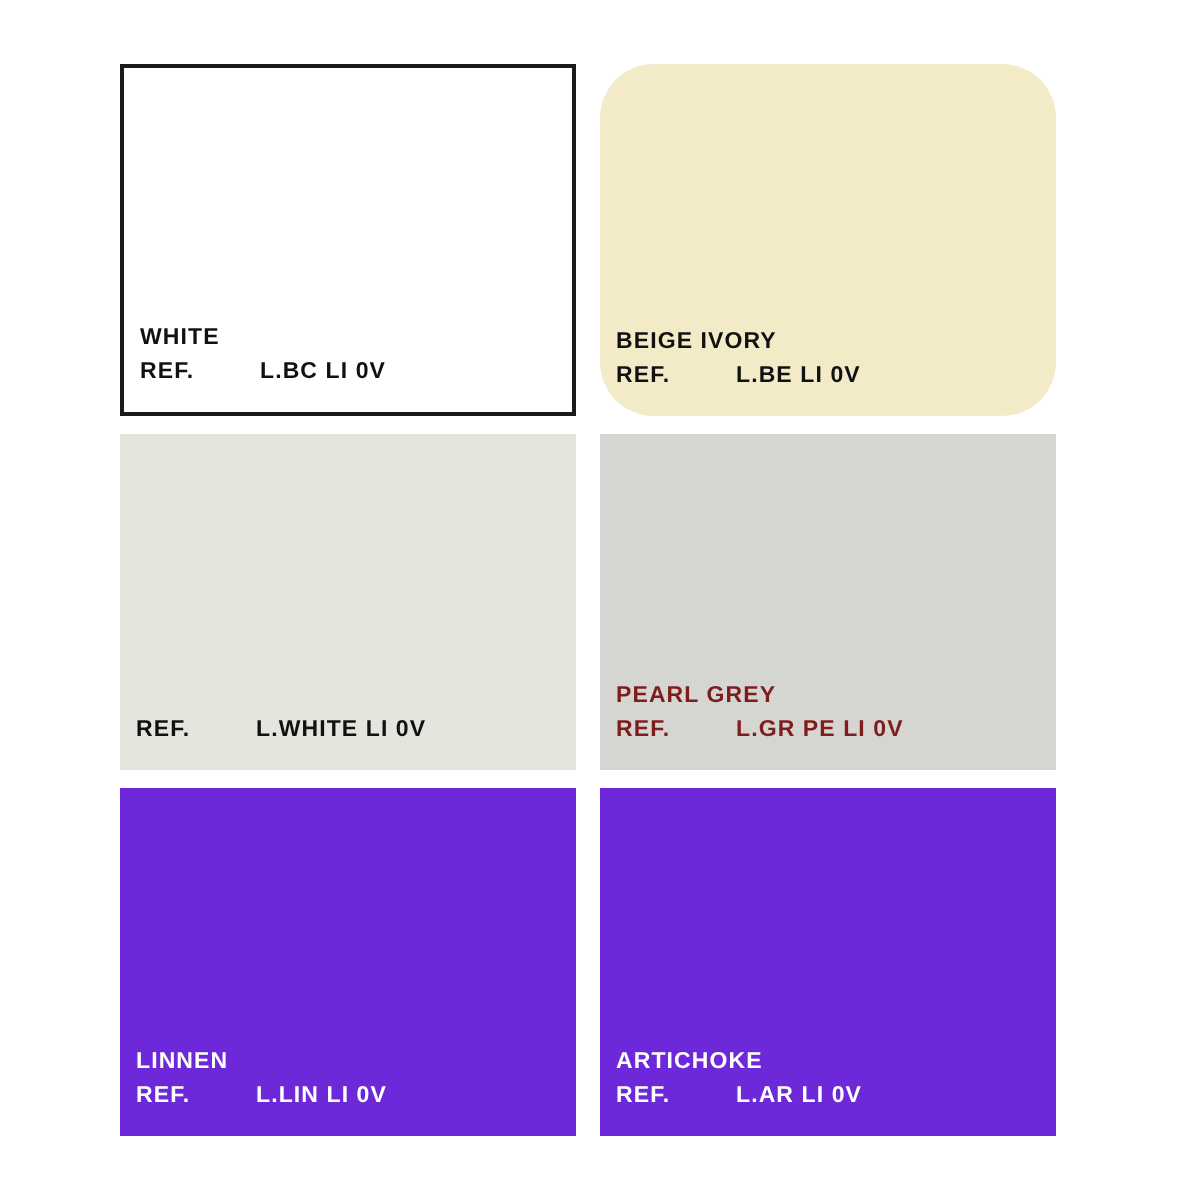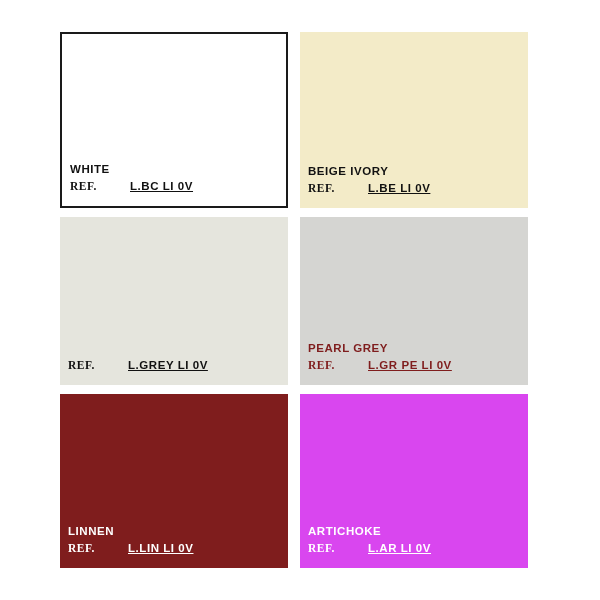--- a/index.html
+++ b/index.html
@@ -67,84 +67,82 @@
     font-weight: bold;
     letter-spacing: 0.55px;
     white-space: nowrap;
     display: flex;
   }
 
   .ref-label {
     display: inline-block;
     width: 60px;
     flex: 0 0 60px;
-    font-family: Liberation Serif, serif;
   }
 
   .ref-code {
     display: inline-block;
-    text-decoration: underline;
   }
 </style>
 </head>
 <body>
 
 <div id="swatch-sheet" style="background: rgb(255, 255, 255);">
   <div class="swatch-grid">
 
     <div class="swatch has-border" style="background-color: rgb(255, 255, 255); color: rgb(17, 17, 17);">
       <div class="swatch-caption">
         <div class="swatch-name">WHITE</div>
         <div class="swatch-refline">
           <span class="ref-label">REF.</span>
           <span class="ref-code">L.BC LI 0V</span>
         </div>
       </div>
     </div>
 
-    <div class="swatch" style="background-color: rgb(243, 235, 200); color: rgb(17, 17, 17);">
+    <div class="swatch" style="background-color: rgb(243, 235, 200); color: rgb(17, 17, 17); border-radius: 27px;">
       <div class="swatch-caption">
         <div class="swatch-name">BEIGE IVORY</div>
         <div class="swatch-refline">
           <span class="ref-label">REF.</span>
           <span class="ref-code">L.BE LI 0V</span>
         </div>
       </div>
     </div>
 
     <div class="swatch" style="background-color: rgb(229, 229, 221); color: rgb(17, 17, 17);">
       <div class="swatch-caption">
         <div class="swatch-refline">
           <span class="ref-label">REF.</span>
-          <span class="ref-code">L.GREY LI 0V</span>
+          <span class="ref-code">L.WHITE LI 0V</span>
         </div>
       </div>
     </div>
 
     <div class="swatch" style="background-color: rgb(213, 213, 210); color: #7f1d1d;">
       <div class="swatch-caption">
         <div class="swatch-name">PEARL GREY</div>
         <div class="swatch-refline">
           <span class="ref-label">REF.</span>
           <span class="ref-code">L.GR PE LI 0V</span>
         </div>
       </div>
     </div>
 
-    <div class="swatch" style="background-color: #7f1d1d; color: rgb(255, 255, 255);">
+    <div class="swatch" style="background-color: #6d28d9; color: rgb(255, 255, 255);">
       <div class="swatch-caption">
         <div class="swatch-name">LINNEN</div>
         <div class="swatch-refline">
           <span class="ref-label">REF.</span>
           <span class="ref-code">L.LIN LI 0V</span>
         </div>
       </div>
     </div>
 
-    <div class="swatch" style="background-color: #d946ef; color: rgb(255, 255, 255);">
+    <div class="swatch" style="background-color: #6d28d9; color: rgb(255, 255, 255);">
       <div class="swatch-caption">
         <div class="swatch-name">ARTICHOKE</div>
         <div class="swatch-refline">
           <span class="ref-label">REF.</span>
           <span class="ref-code">L.AR LI 0V</span>
         </div>
       </div>
     </div>
 
   </div>

